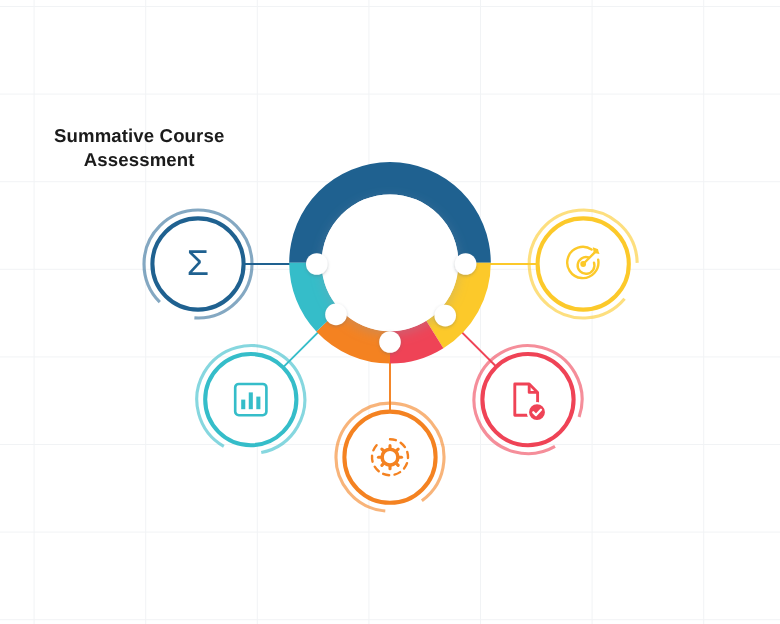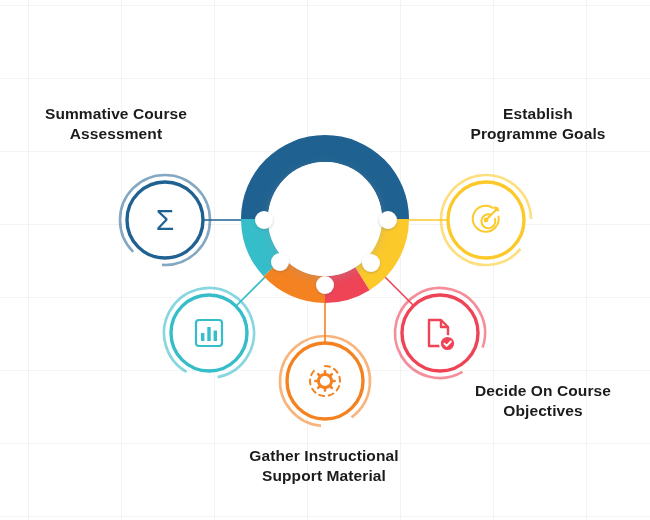--- a/index.html
+++ b/index.html
@@ -173,20 +173,14 @@
       <circle cx="447.5" cy="343.5" r="7.6" fill="#ef4356" stroke="#ffffff" stroke-width="2"></circle>
       <path d="M 444.4 343.6 l 2.3 2.3 l 4.1 -4.4" fill="none" stroke="#ffffff" stroke-width="1.9" stroke-linecap="round" stroke-linejoin="round"></path>
     </g>
   </svg>
 
   <div class="label" style="left:125px; top:200px; width:80px; font-size:30px; font-weight:400; color:#1f6190; line-height:40px;">Σ</div>
 
 
   <div id="label-summative" class="label">Summative Course
 Assessment</div>
-  <div id="label-establish" class="label">Establish
-Programme Goals</div>
-  <div id="label-gather" class="label">Gather Instructional
-Support Material</div>
-  <div id="label-decide" class="label">Decide On Course
-Objectives</div>
 
 </div>
 
 </body></html>

